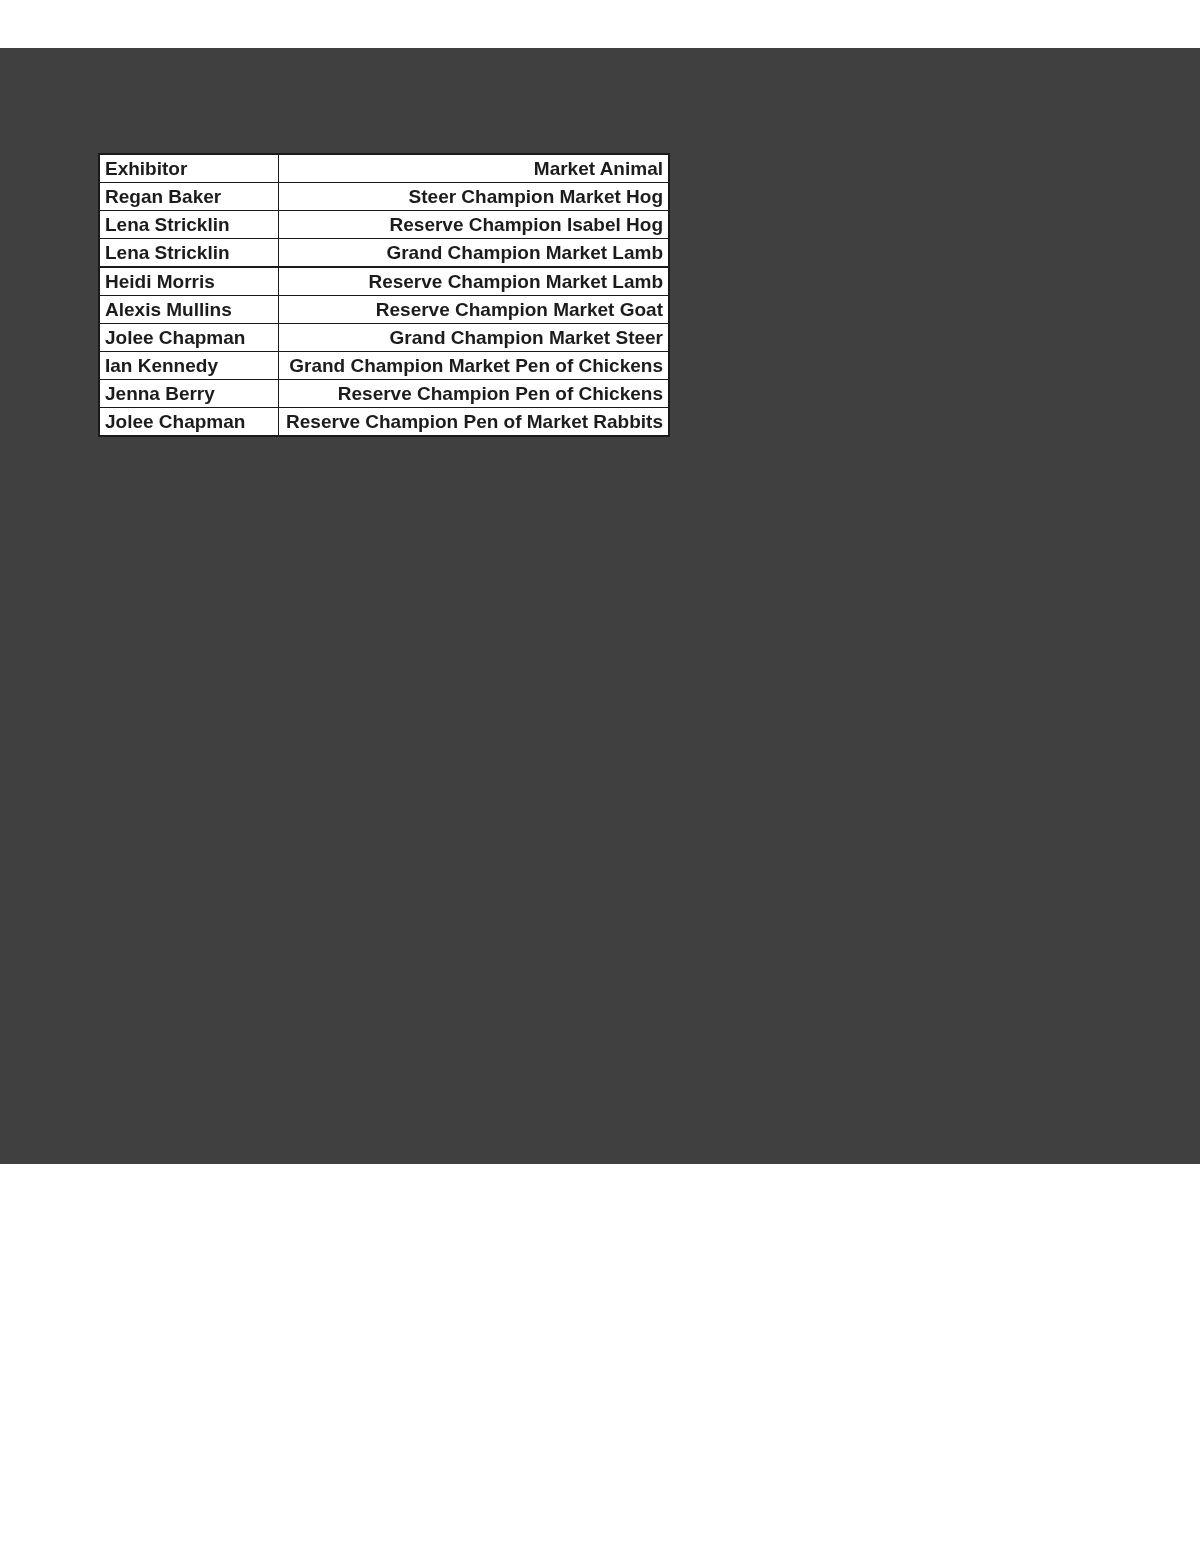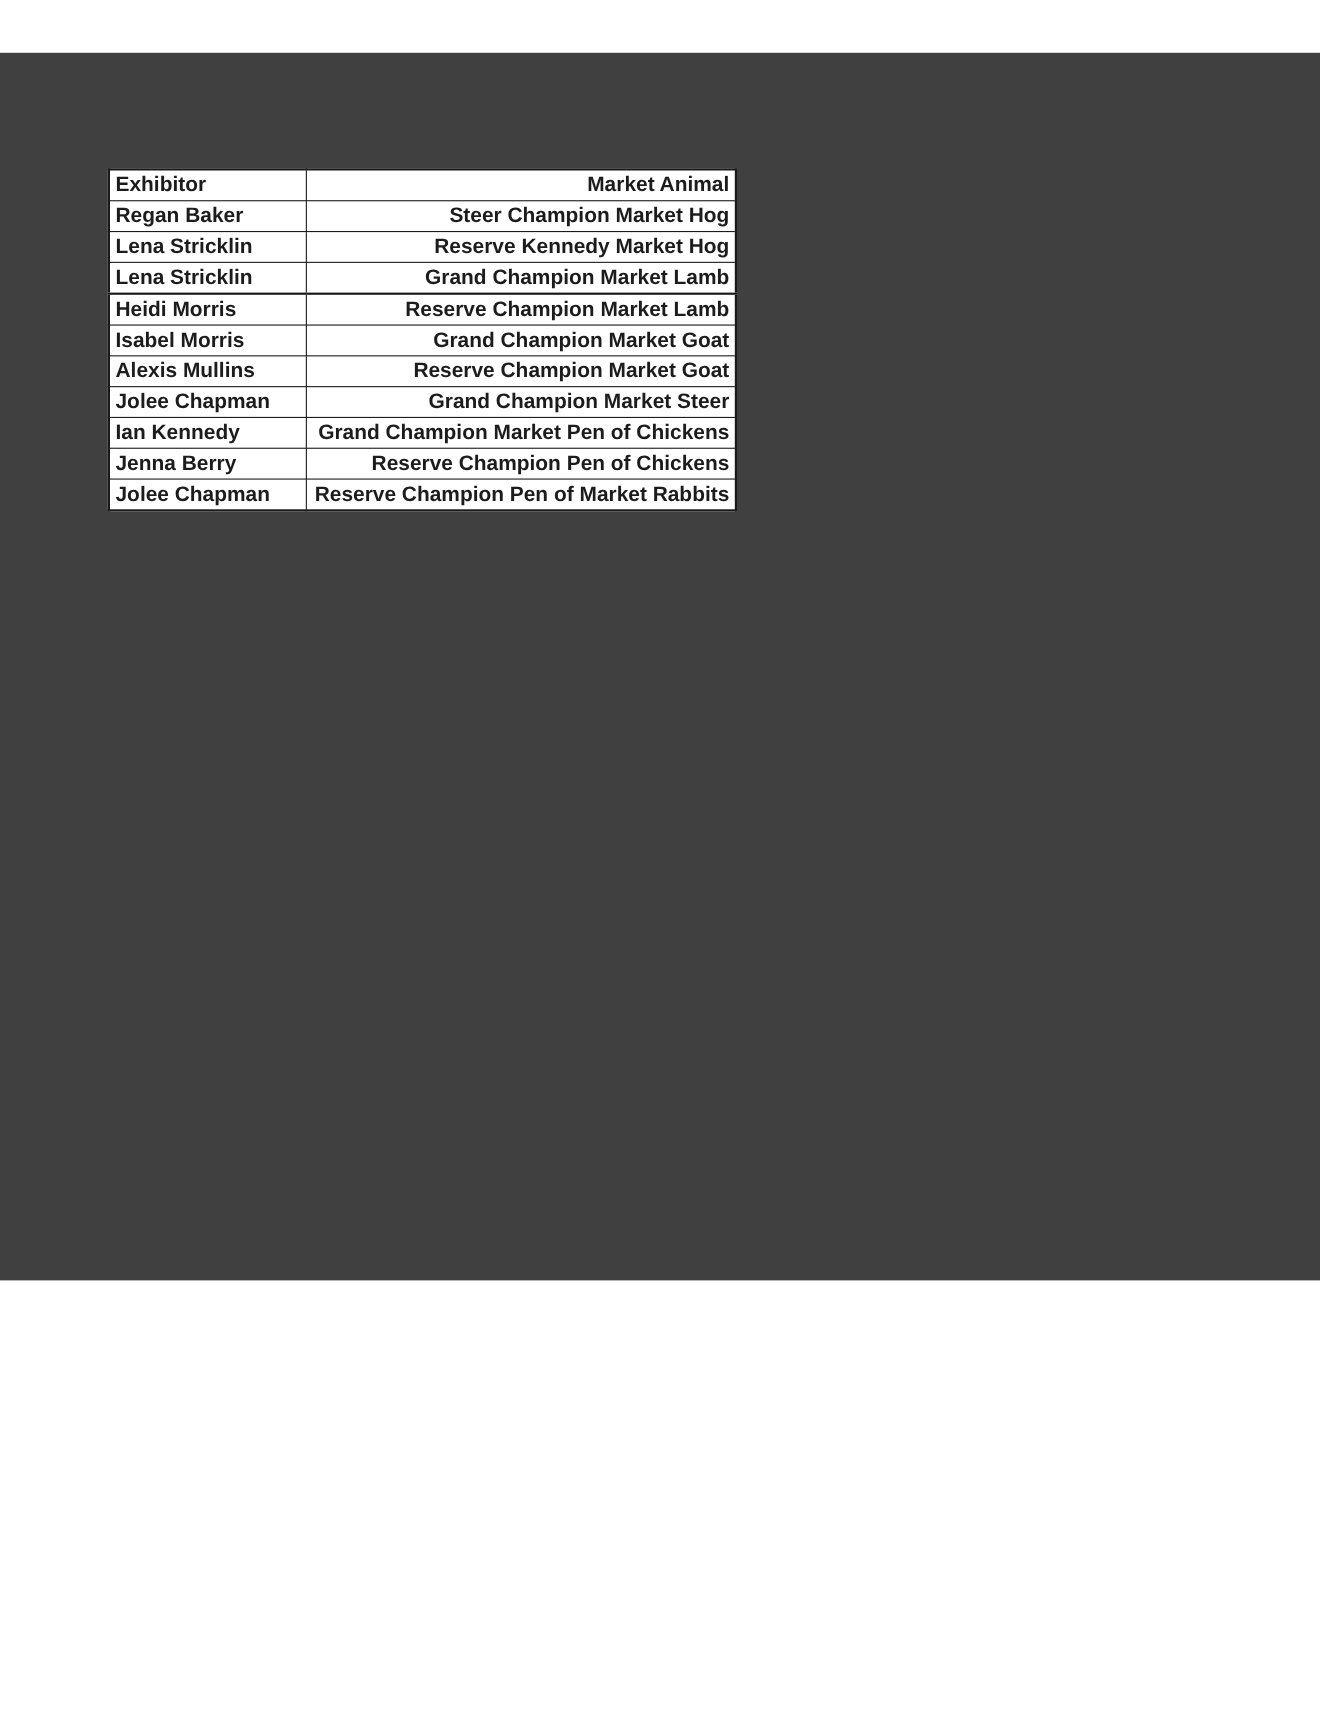--- a/index.html
+++ b/index.html
@@ -71,33 +71,29 @@
         <th>Market Animal</th>
       </tr>
     </thead>
     <tbody>
         <tr>
           <td>Regan Baker</td>
           <td>Steer Champion Market Hog</td>
         </tr>
         <tr>
           <td>Lena Stricklin</td>
-          <td>Reserve Kennedy Market Hog</td>
+          <td>Reserve Champion Isabel Hog</td>
         </tr>
         <tr>
           <td>Lena Stricklin</td>
           <td>Grand Champion Market Lamb</td>
         </tr>
         <tr>
           <td>Heidi Morris</td>
           <td>Reserve Champion Market Lamb</td>
-        </tr>
-        <tr>
-          <td>Isabel Morris</td>
-          <td>Grand Champion Market Goat</td>
         </tr>
         <tr>
           <td>Alexis Mullins</td>
           <td>Reserve Champion Market Goat</td>
         </tr>
         <tr>
           <td>Jolee Chapman</td>
           <td>Grand Champion Market Steer</td>
         </tr>
         <tr>

